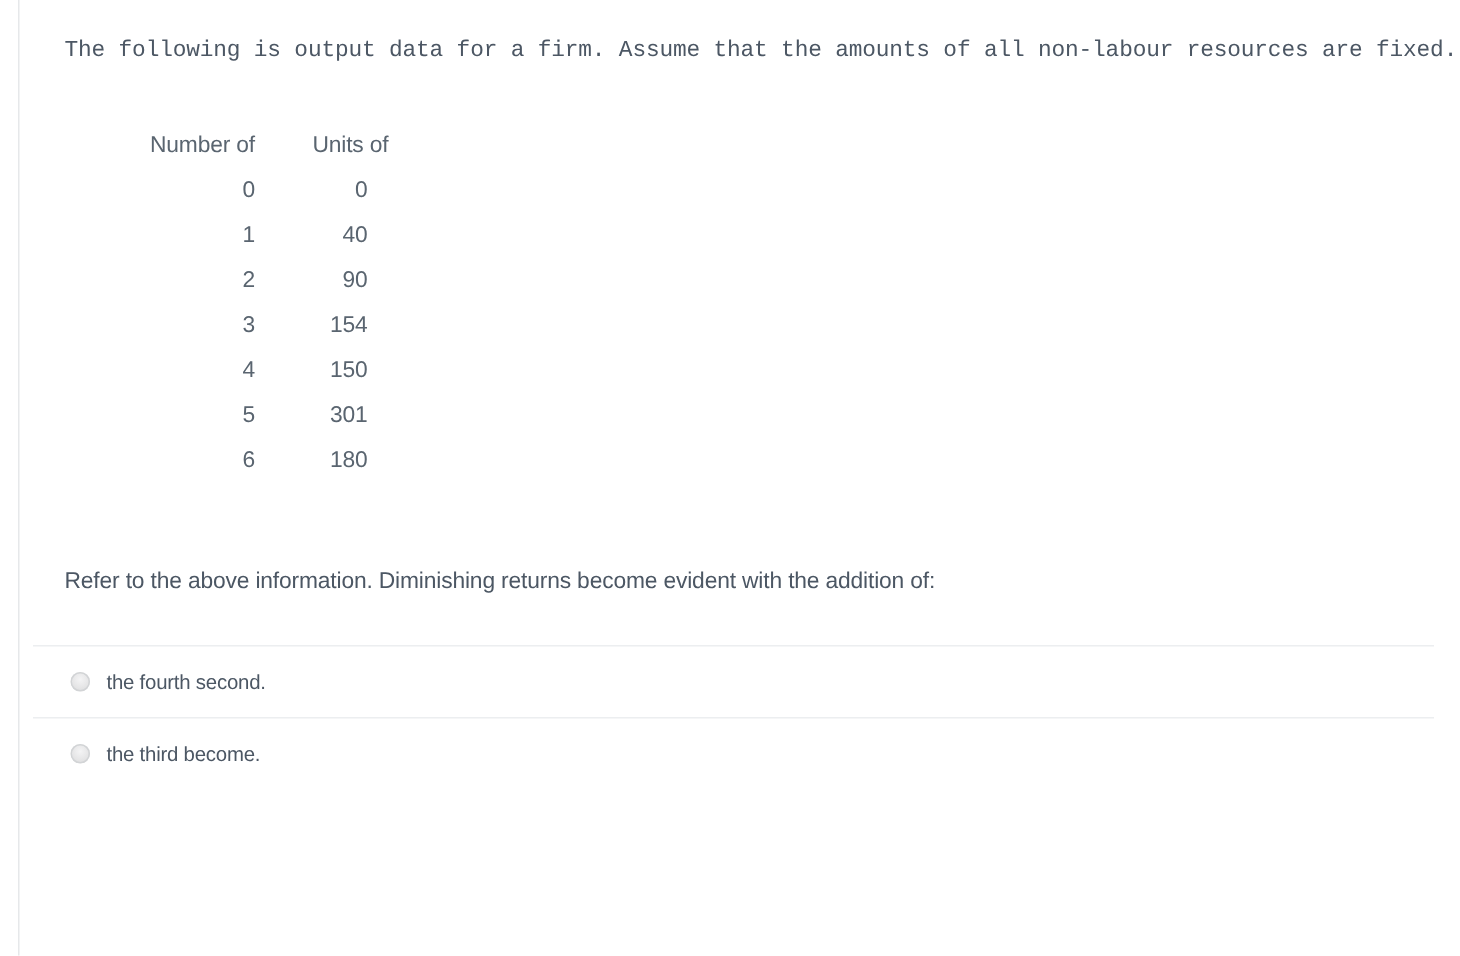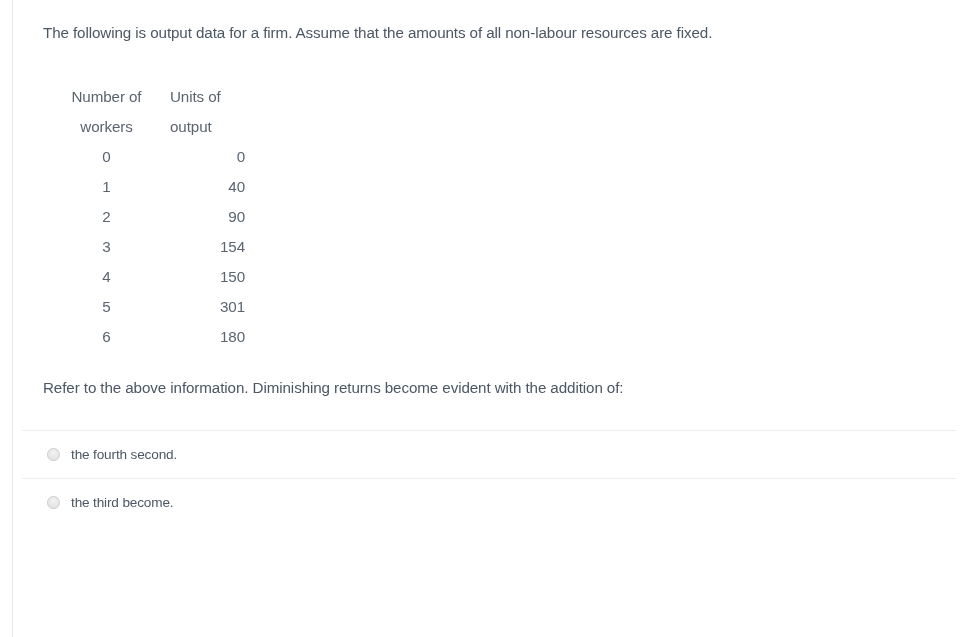--- a/index.html
+++ b/index.html
@@ -34,46 +34,47 @@
   .intro {
     position: absolute;
     left: 43px;
     top: 23px;
     width: 890px;
     font-size: 15.2px;
     line-height: 20px;
     color: #4c5764;
     letter-spacing: -0.1px;
     white-space: nowrap;
+    font-family: Liberation Mono, monospace;
   }
 
   
   .data-table {
     position: absolute;
     left: 41px;
     top: 82px;
     border-collapse: collapse;
   }
   .data-table td, .data-table th {
     padding: 0;
     font-weight: normal;
     font-size: 15.2px;
     line-height: 30px;
     color: #5a6570;
     letter-spacing: -0.1px;
     vertical-align: top;
   }
   .col-a {
     width: 127px;
-    text-align: center;
+    text-align: right;
     padding-left: 2px !important;
   }
   .col-b {
     width: 75px;
-    text-align: left;
+    text-align: right;
   }
   .col-b-num {
     width: 75px;
     text-align: right;
     padding-right: 14px !important;
   }
   .hdr td { color: #5a6570; }
 
   
   .stem {
@@ -128,24 +129,20 @@
   <div class="left-rule"></div>
 
   <div class="intro">The following is output data for a firm. Assume that the amounts of all non-labour resources are fixed.</div>
 
   <table class="data-table">
     <tbody>
       <tr class="hdr">
         <td class="col-a">Number of</td>
         <td class="col-b">Units of</td>
       </tr>
-      <tr class="hdr">
-        <td class="col-a">workers</td>
-        <td class="col-b">output</td>
-      </tr>
       <tr>
         <td class="col-a">0</td>
         <td class="col-b-num">0</td>
       </tr>
       <tr>
         <td class="col-a">1</td>
         <td class="col-b-num">40</td>
       </tr>
       <tr>
         <td class="col-a">2</td>

